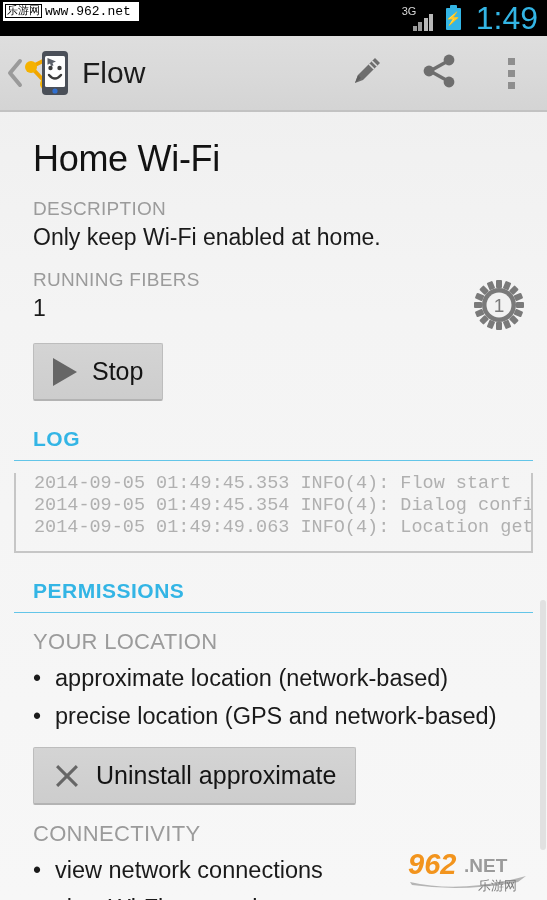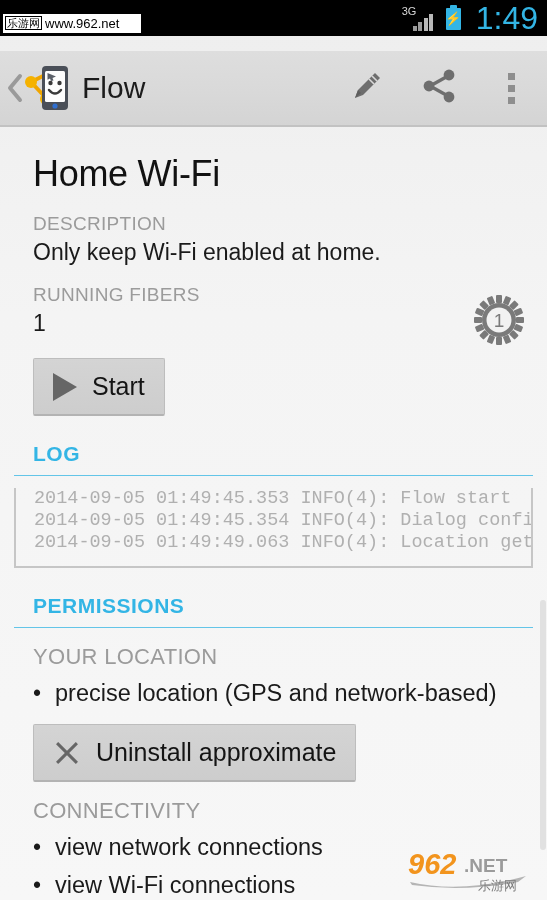--- a/index.html
+++ b/index.html
@@ -19,25 +19,25 @@
   
   #statusbar {
     position: relative;
     height: 36px; width: 100%;
     background: #000000;
     display: flex; align-items: center;
     justify-content: flex-end;
     padding-right: 9px;
   }
   #watermark-top {
-    position: absolute; left: 3px; top: 14px;
+    position: absolute; left: 3px; top: 2px;
     background: #ffffff; color: #000000;
     font-size: 13px; line-height: 17px;
-    padding: 1px 22px 1px 2px;
-    font-family: Liberation Sans, sans-serif;
+    padding: 1px 8px 1px 2px;
+    font-family: Liberation Mono, monospace;
     white-space: nowrap;
   }
   #watermark-top .cn {
     display: inline-block;
     border: 1px solid #000;
     padding: 0 1px;
     font-size: 11px;
     line-height: 12px;
     vertical-align: 1px;
     margin-right: 3px;
@@ -71,21 +71,21 @@
     margin-left: 7px; margin-bottom: 1px;
     font-family: "Liberation Sans", sans-serif;
   }
 
   
   #actionbar {
     position: relative;
     height: 76px; width: 100%;
     background: linear-gradient(to bottom, #dedede 0%, #d9d9d9 55%, #d4d4d4 100%);
     border-bottom: 2px solid #c2c2c2;
-    display: flex; align-items: center; margin-top: 15px;
+    display: flex; align-items: center;
   }
   #up-area { display:flex; align-items:center; padding-left: 6px; gap: 0px; cursor:pointer;}
   #back-chevron { width: 18px; height: 40px; display:flex; align-items:center; }
   #app-icon { width: 52px; height: 52px; margin-left: -2px;}
   #app-title {
     font-size: 30px; color: #1c1c1c; margin-left: 8px;
     font-family: "Liberation Sans", sans-serif;
   }
   #ab-actions { margin-left:auto; display:flex; align-items:center; }
   .ab-btn {
@@ -337,21 +337,21 @@
           <circle cx="26" cy="26" r="12.5" fill="#f2f2f2"></circle>
           <text x="26" y="33" text-anchor="middle" font-family="Liberation Sans, sans-serif" font-size="19" fill="#7a7a7a">1</text>
         </svg>
       </div>
     </div>
 
     <div class="pad">
       <div id="buttons-row">
         <div class="btn">
           <span class="tri"></span>
-          <span class="lbl">Start</span>
+          <span class="lbl">Stop</span>
         </div>
       </div>
     </div>
 
     <div class="section">
       <div class="section-title">LOG</div>
       <div class="section-rule"></div>
       <div id="log-box">
         <div class="log-line">2014-09-05 01:49:45.353 INFO(4): Flow start</div>
         <div class="log-line">2014-09-05 01:49:45.354 INFO(4): Dialog confi</div>
@@ -359,20 +359,21 @@
       </div>
     </div>
 
     <div class="section">
       <div class="section-title">PERMISSIONS</div>
       <div class="section-rule"></div>
 
       <div>
         <div class="perm-group-title">YOUR LOCATION</div>
         <ul class="perm-list">
+          <li>approximate location (network-based)</li>
           <li>precise location (GPS and network-based)</li>
         </ul>
         <div id="uninstall-row">
           <div class="btn" id="uninstall-btn">
             <span class="xicon"></span>
             <span class="lbl">Uninstall approximate</span>
           </div>
         </div>
       </div>
 

